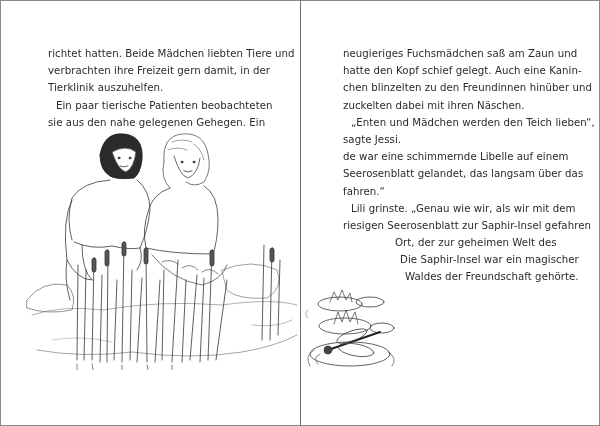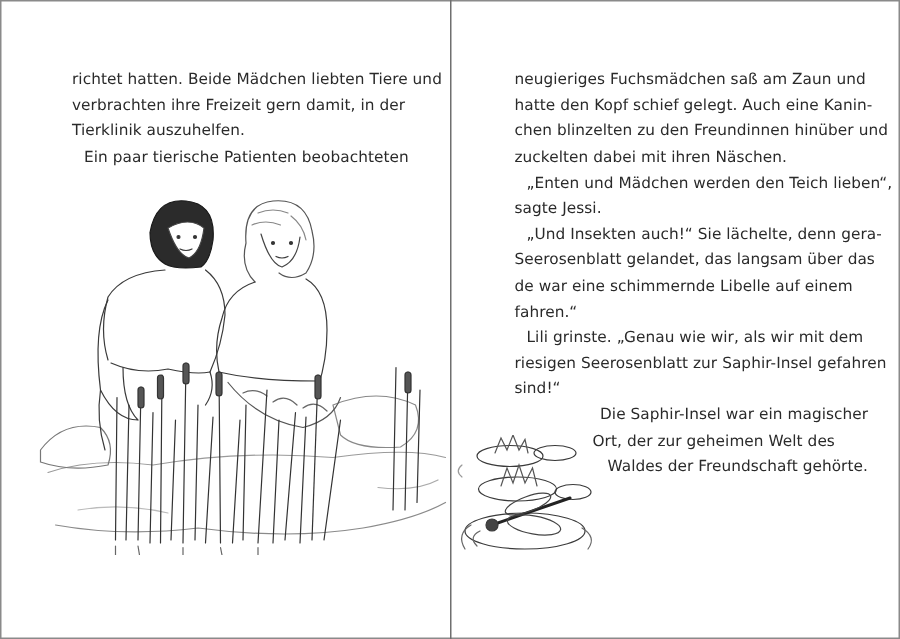--- a/index.html
+++ b/index.html
@@ -37,20 +37,21 @@
 
 <div class="spread"></div>
 <div class="divider"></div>
 
 <div class="page page-left">
   <div class="text-block left-text">
     <div class="line">richtet hatten. Beide Mädchen liebten Tiere und</div>
     <div class="line">verbrachten ihre Freizeit gern damit, in der</div>
     <div class="line">Tierklinik auszuhelfen.</div>
     <div class="line" style="padding-left:8px">Ein paar tierische Patienten beobachteten</div>
+    <div class="line">sie aus den nahe gelegenen Gehegen. Ein</div>
   </div>
 
   <svg class="illustration ill-girls" viewBox="0 0 280 240" aria-label="Zwei Mädchen knien an einem Teich mit Rohrkolben">
     <g fill="none" stroke="#3a3a3a" stroke-width="0.8" stroke-linecap="round">
 
       <path d="M10 185 Q40 175 80 180 Q140 170 200 175 Q250 168 275 175" stroke="#9a9a9a"></path>
       <path d="M15 220 Q60 228 110 222 Q170 230 220 222 Q255 216 275 205" stroke="#8a8a8a"></path>
       <path d="M230 195 Q255 198 270 190" stroke="#aaa"></path>
       <path d="M30 210 Q60 205 90 212" stroke="#bbb"></path>
 
@@ -117,29 +118,27 @@
 </div>
 
 <div class="page page-right">
   <div class="text-block right-text">
     <div class="line">neugieriges Fuchsmädchen saß am Zaun und</div>
     <div class="line">hatte den Kopf schief gelegt. Auch eine Kanin-</div>
     <div class="line">chen blinzelten zu den Freundinnen hinüber und</div>
     <div class="line">zuckelten dabei mit ihren Näschen.</div>
     <div class="line" style="padding-left:8px">„Enten und Mädchen werden den Teich lieben“,</div>
     <div class="line">sagte Jessi.</div>
-    <div class="line" style="padding-left:8px">„Und Insekten auch!“ Sie lächelte, denn gera-</div>
+    <div class="line">de war eine schimmernde Libelle auf einem</div>
     <div class="line">Seerosenblatt gelandet, das langsam über das</div>
-    <div class="line">de war eine schimmernde Libelle auf einem</div>
     <div class="line">fahren.“</div>
     <div class="line" style="padding-left:8px">Lili grinste. „Genau wie wir, als wir mit dem</div>
     <div class="line">riesigen Seerosenblatt zur Saphir-Insel gefahren</div>
-    <div class="line">sind!“</div>
+    <div class="line" style="padding-left:52px">Ort, der zur geheimen Welt des</div>
     <div class="line" style="padding-left:57px">Die Saphir-Insel war ein magischer</div>
-    <div class="line" style="padding-left:52px">Ort, der zur geheimen Welt des</div>
     <div class="line" style="padding-left:62px">Waldes der Freundschaft gehörte.</div>
   </div>
 </div>
 
 <svg class="illustration ill-lily" viewBox="0 0 110 90" aria-label="Libelle auf Seerosenblättern">
   <g fill="none" stroke="#3a3a3a" stroke-width="0.8" stroke-linecap="round">
     <ellipse cx="40" cy="14" rx="22" ry="7"></ellipse>
     <ellipse cx="70" cy="12" rx="14" ry="5"></ellipse>
     <path d="M30 12 L34 2 L38 10 L42 0 L46 10 L50 3 L52 12" stroke="#555"></path>
     <ellipse cx="45" cy="36" rx="26" ry="8"></ellipse>

